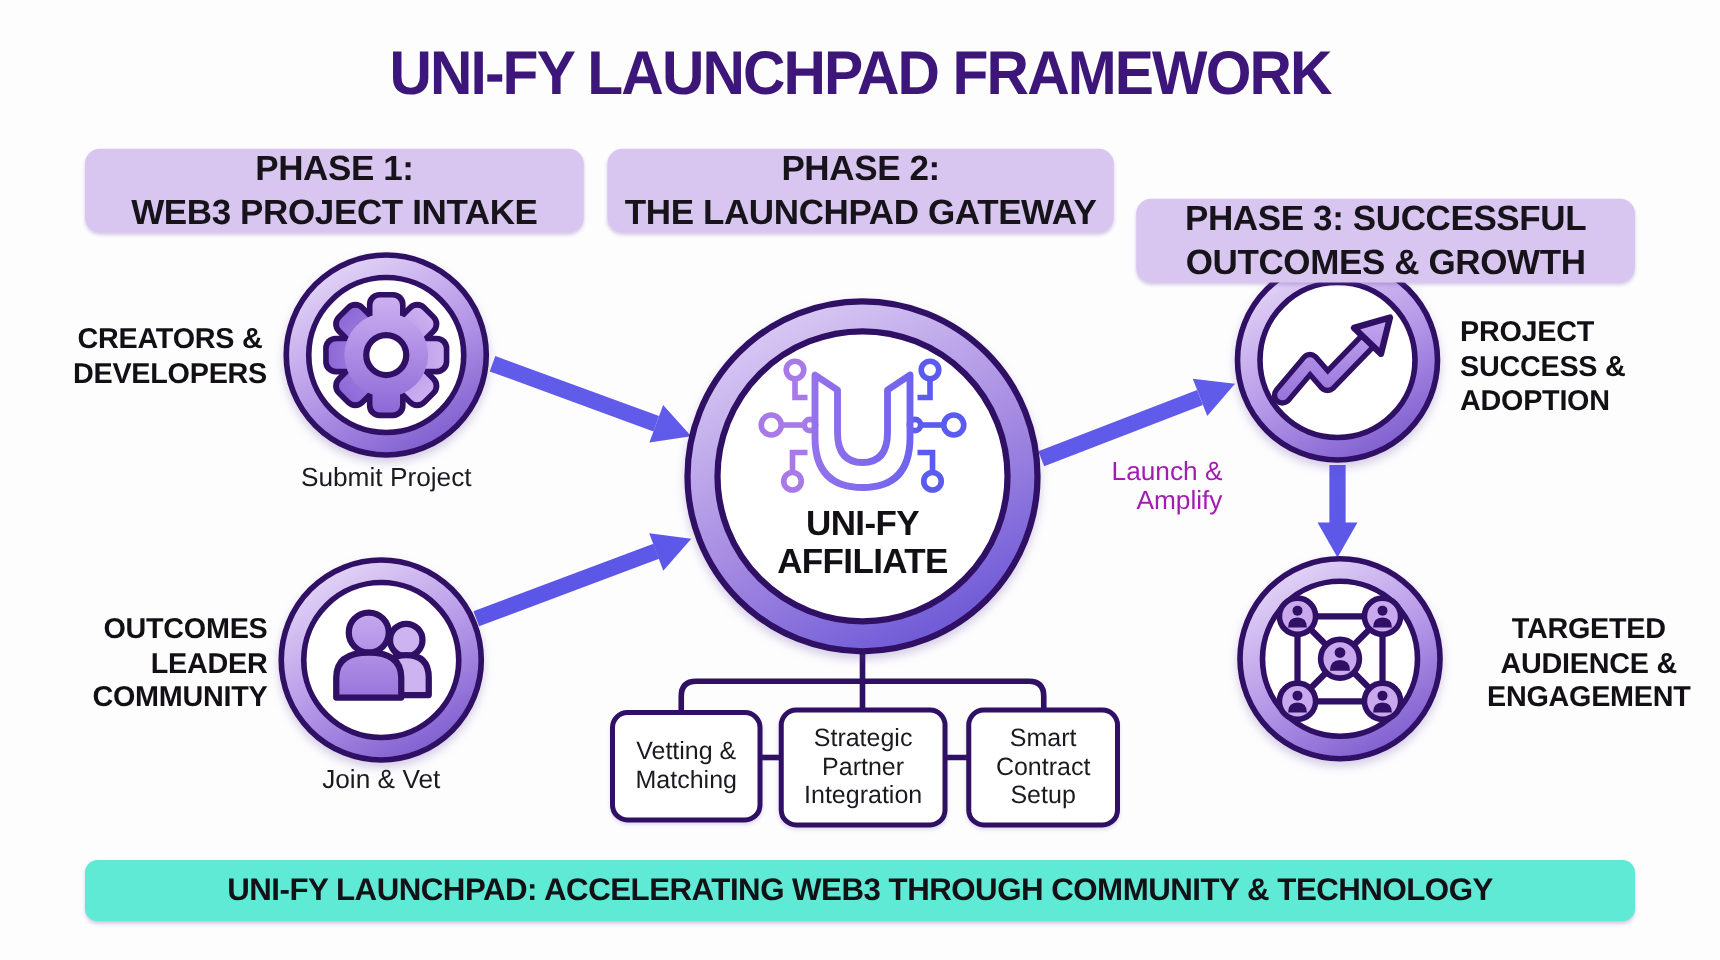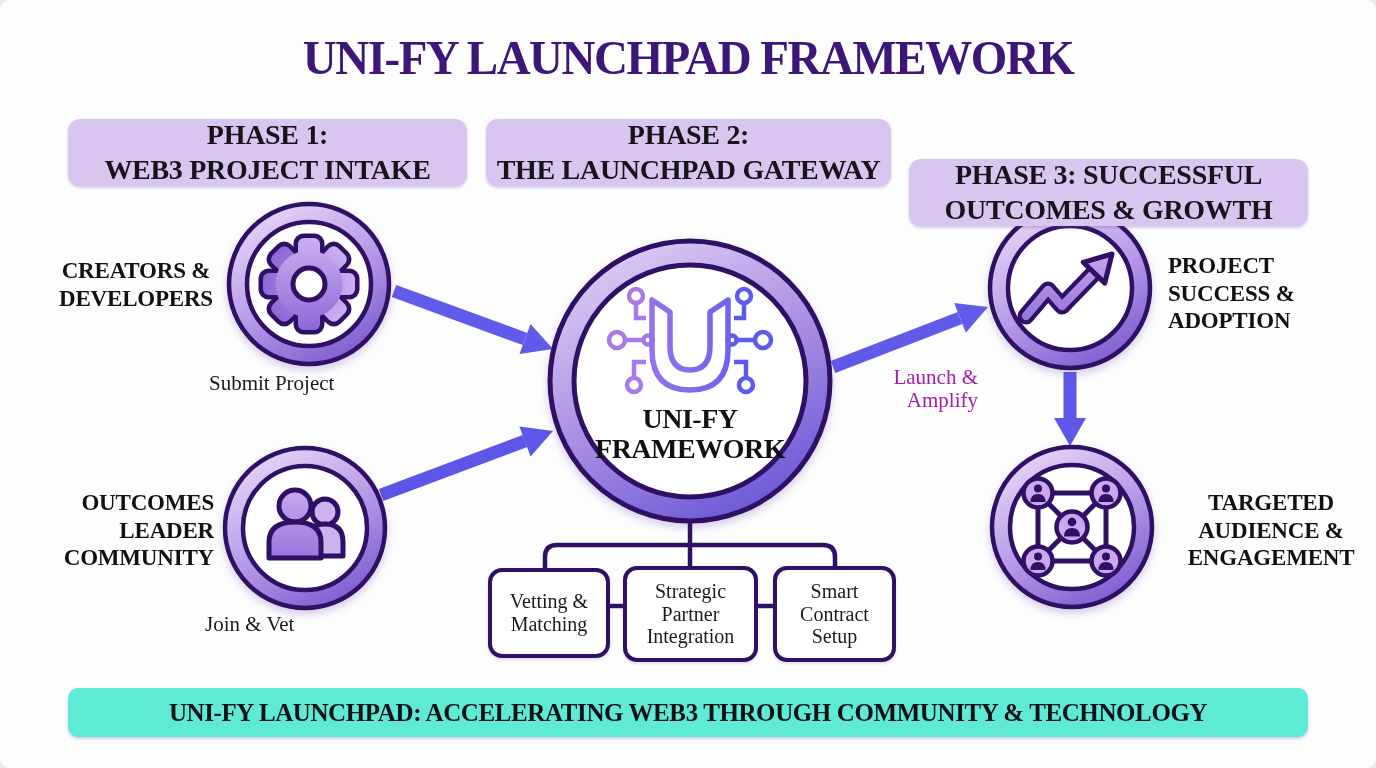--- a/index.html
+++ b/index.html
@@ -1,21 +1,20 @@
 <!DOCTYPE html>
 <html><head>
 <meta charset="utf-8">
 <style>
   html,body{margin:0;padding:0;background:#e9e9ee;}
   .stage{
     position:relative;width:1376px;height:768px;overflow:hidden;
     background:#fdfdfe;
-    font-family:Liberation Serif, serif;
+    font-family:Liberation Sans, sans-serif;
     color:#141216;
-    border-radius:10px;
   }
   .abs{position:absolute;}
   .pre{white-space:pre-line;}
   .page-title{
     left:0;top:30px;width:1376px;text-align:center;
     font-size:47px;font-weight:700;letter-spacing:-1.5px;
     color:#3c1678;transform:scaleY(1.05);
   }
   .phase-box{
     top:119px;height:67px;background:#d8c6f0;border-radius:12px;
@@ -23,21 +22,21 @@
     font-size:28px;font-weight:700;line-height:1.22;letter-spacing:-0.3px;
     color:#17131b;box-shadow:0 2px 3px rgba(110,80,170,.28);
   }
   .phase-1{left:68px;width:399px;}
   .phase-2{left:486px;width:405px;}
   .phase-3{left:909px;width:399px;margin-top:40px;}
   .node-label{
     font-size:23px;font-weight:700;line-height:1.2;letter-spacing:-0.2px;color:#121015;
   }
   .caption{
-    font-size:21px;font-weight:400;color:#1c1a20;
+    font-size:21px;font-weight:400;color:#1c1a20;text-align:center;
   }
   .lbl-creators{left:52px;top:257px;width:168px;text-align:center;}
   .cap-submit{left:209px;top:371px;width:200px;}
   .lbl-affiliate{left:34px;top:489px;width:180px;text-align:right;}
   .cap-join{left:205px;top:612px;width:200px;}
   .lbl-hub{
     left:590px;top:404px;width:200px;text-align:center;
     font-size:28px;font-weight:700;line-height:1.08;letter-spacing:-0.5px;color:#121015;
   }
   .lbl-launch{left:838px;top:366px;width:140px;text-align:right;font-size:21px;line-height:1.1;color:#a21caf;}
@@ -241,21 +240,21 @@
   <div class="abs node-label lbl-creators pre">CREATORS &amp;
 DEVELOPERS</div>
   <div class="abs caption cap-submit pre">Submit Project</div>
 
   <div class="abs node-label lbl-affiliate pre">OUTCOMES
 LEADER
 COMMUNITY</div>
   <div class="abs caption cap-join pre">Join &amp; Vet</div>
 
   <div class="abs lbl-hub pre">UNI-FY
-FRAMEWORK</div>
+AFFILIATE</div>
 
   <div class="abs lbl-launch pre">Launch &amp;
 Amplify</div>
 
   <div class="abs node-label lbl-success pre">PROJECT
 SUCCESS &amp;
 ADOPTION</div>
   <div class="abs node-label lbl-audience pre">TARGETED
 AUDIENCE &amp;
 ENGAGEMENT</div>

